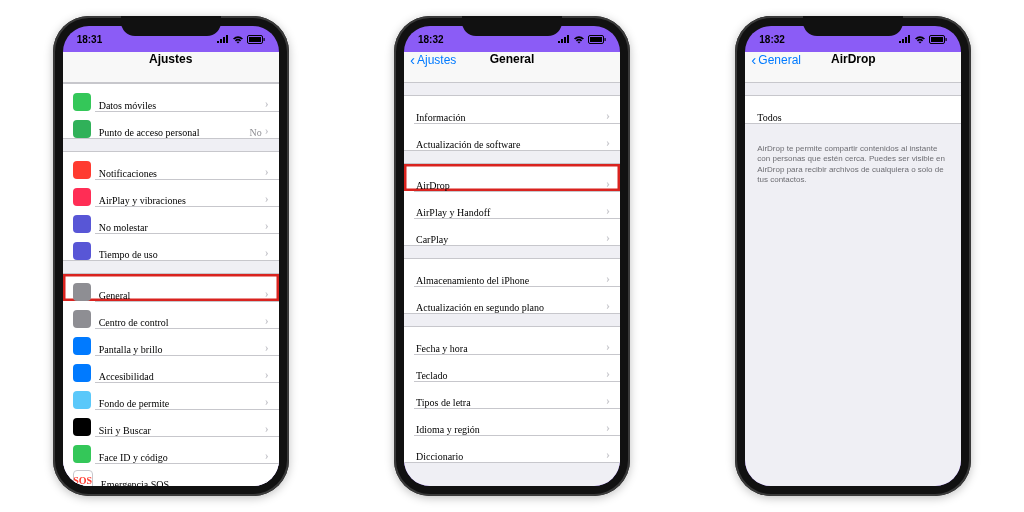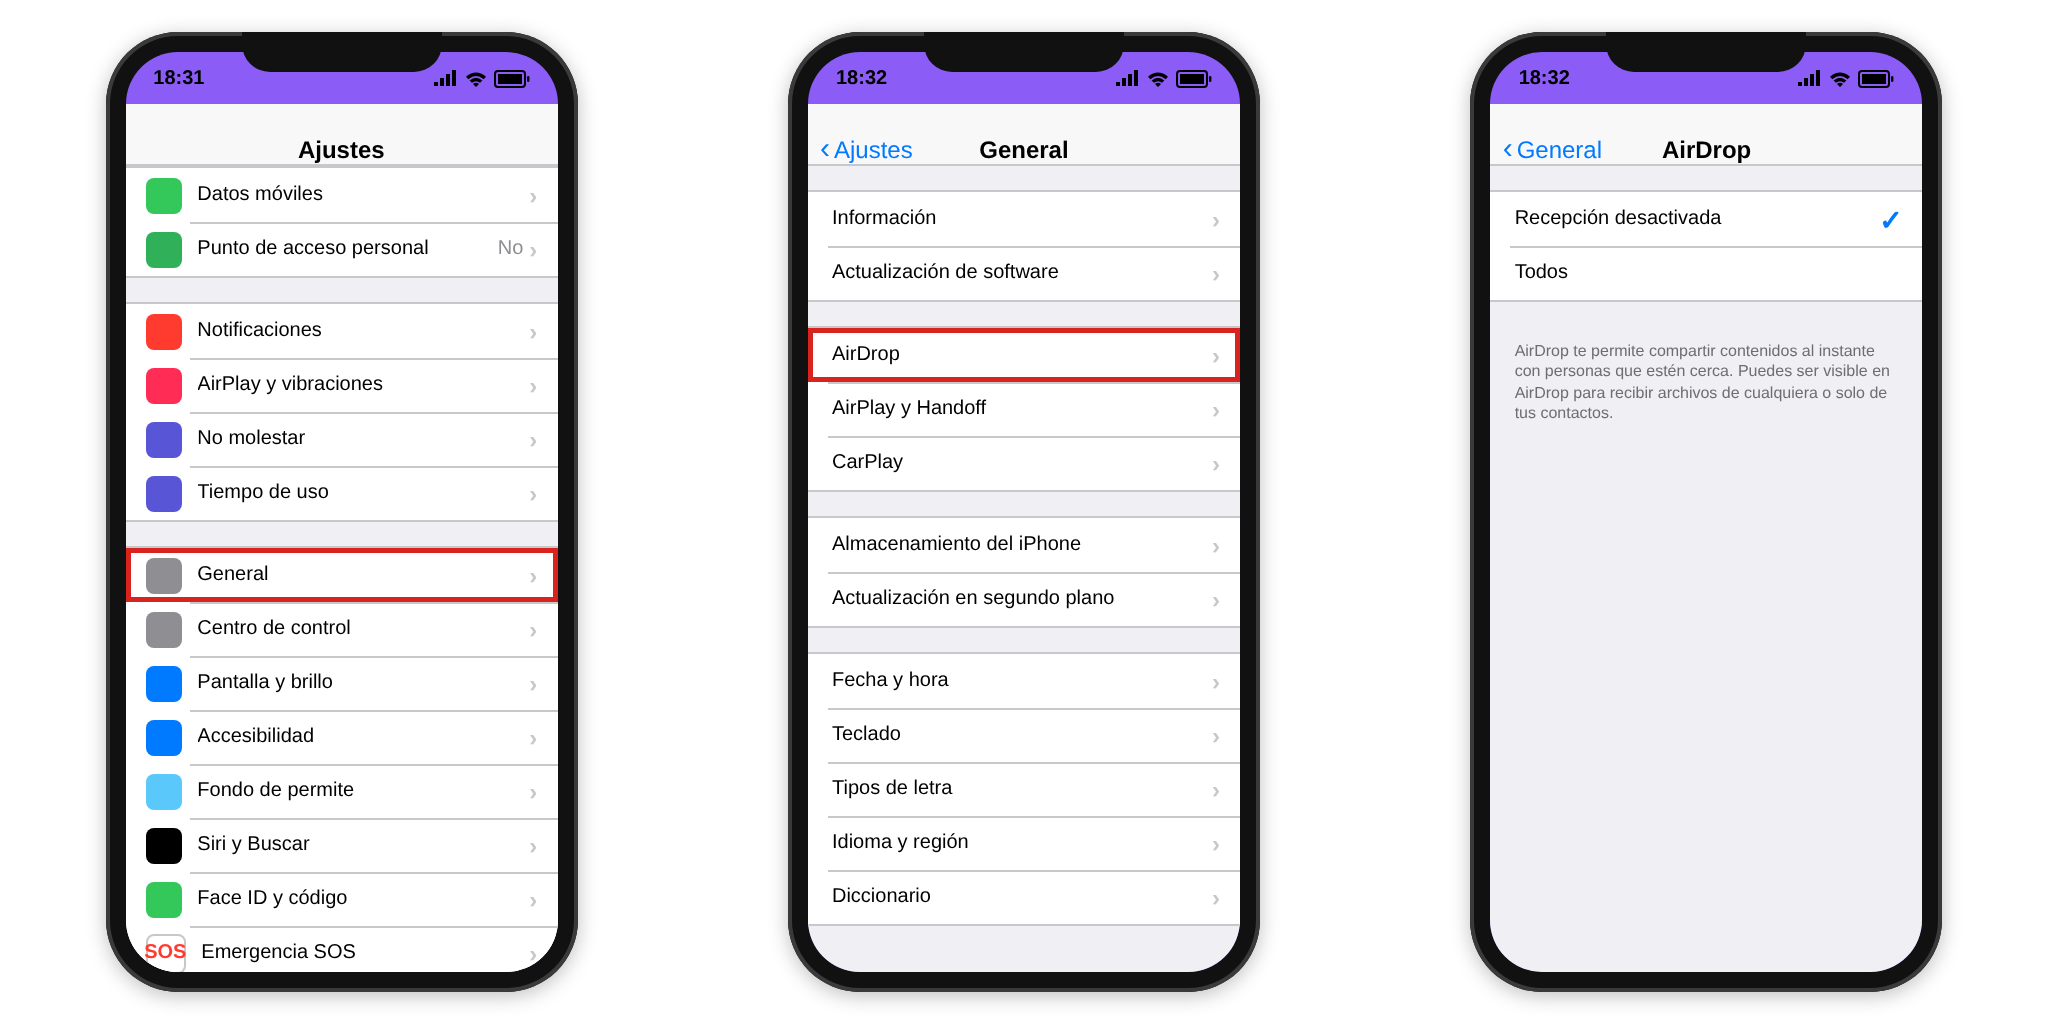--- a/index.html
+++ b/index.html
@@ -60,21 +60,21 @@
     display: flex;
     align-items: center;
     gap: 3px;
   }
   .status-right svg { display: block; }
   .nav-bar {
     height: 30px;
     border-bottom: 0.5px solid #c7c7cc;
     background: #f8f8f8;
     display: flex;
-    align-items: flex-end;
+    align-items: flex-start;
     justify-content: center;
     position: relative;
     flex-shrink: 0;
   }
   .nav-title {
     font-size: 12px;
     font-weight: 600;
     color: #000;
   }
   .nav-back {
@@ -99,25 +99,26 @@
   .group {
     margin-top: 12px;
     background: #fff;
     border-top: 0.5px solid #c7c7cc;
     border-bottom: 0.5px solid #c7c7cc;
   }
   .group.first { margin-top: 0; }
   .row {
     height: 27px;
     display: flex;
-    align-items: center;
+    align-items: flex-end;
     padding: 0 10px 0 10px;
     font-size: 10px;
     color: #000;
     position: relative;
+    font-family: Liberation Serif, serif;
   }
   .row + .row::before {
     content: "";
     position: absolute;
     top: 0;
     left: 32px;
     right: 0;
     height: 0.5px;
     background: #c7c7cc;
   }
@@ -387,23 +388,19 @@
     <div class="nav-bar">
       <span class="nav-back">
         <span class="chevron-left">‹</span>
         <span>General</span>
       </span>
       <span class="nav-title">AirDrop</span>
     </div>
     <div class="content">
       <div class="group" id="airdrop-options">
           <div class="row noicon">
-            <span class="label">Recepción desactivada</span>
-            <span class="checkmark">✓</span>
-          </div>
-          <div class="row noicon">
             <span class="label">Todos</span>
           </div>
         </div>
       <div class="footer-text">AirDrop te permite compartir contenidos al instante con personas que estén cerca. Puedes ser visible en AirDrop para recibir archivos de cualquiera o solo de tus contactos.</div>
     </div>
   </div>
 </div>
 
 </body></html>

